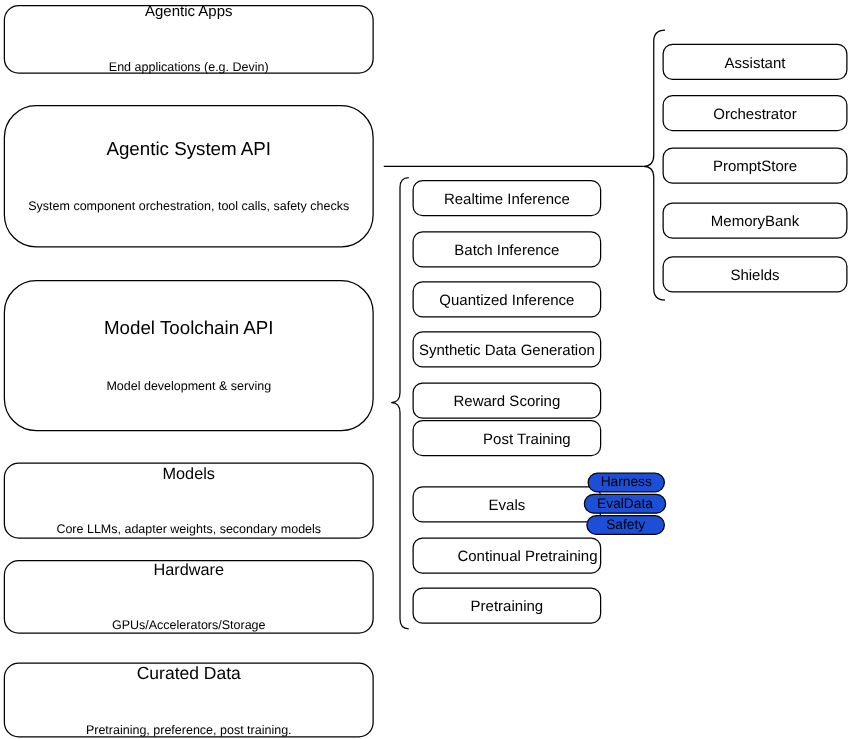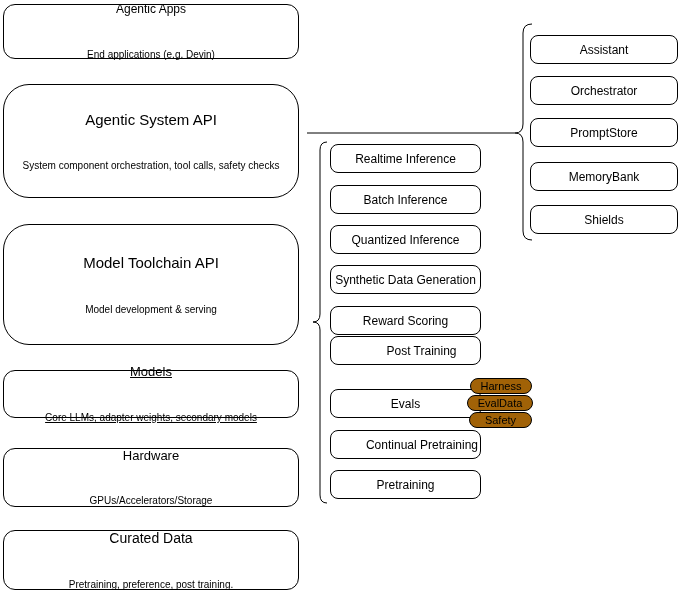--- a/index.html
+++ b/index.html
@@ -34,21 +34,21 @@
   .mid-box{
     left:330px;width:151px;height:29px;border-radius:8px;
     font-size:12px;flex-direction:row;
   }
   .right-box{
     left:530px;width:148px;height:29px;border-radius:8px;
     font-size:12px;flex-direction:row;
   }
   .pill{
     position:absolute;
-    background:#a16207;border:1px solid #000000;box-sizing:border-box;
+    background:#1d4ed8;border:1px solid #000000;box-sizing:border-box;
     border-radius:9px;height:16px;
     display:flex;align-items:center;justify-content:center;
     font-size:11px;line-height:1;
     z-index:5;
   }
 </style>
 </head>
 <body>
 
 <div class="canvas">
@@ -67,21 +67,21 @@
   <div class="box left-box r26" style="top:84px;height:114px;">
     <div class="title t15">Agentic System API</div>
     <div class="subtitle">System component orchestration, tool calls, safety checks</div>
   </div>
 
   <div class="box left-box r26" style="top:224px;height:121px;text-align:center;">
     <div class="title t15">Model Toolchain API</div>
     <div class="subtitle">Model development &amp; serving</div>
   </div>
 
-  <div class="box left-box r12" style="top:370px;height:48px;text-decoration:underline;">
+  <div class="box left-box r12" style="top:370px;height:61px;">
     <div class="title t13">Models</div>
     <div class="subtitle">Core LLMs, adapter weights, secondary models</div>
   </div>
 
   <div class="box left-box r12" style="top:448px;height:59px;">
     <div class="title t13">Hardware</div>
     <div class="subtitle">GPUs/Accelerators/Storage</div>
   </div>
 
   <div class="box left-box r12" style="top:530px;height:60px;">

